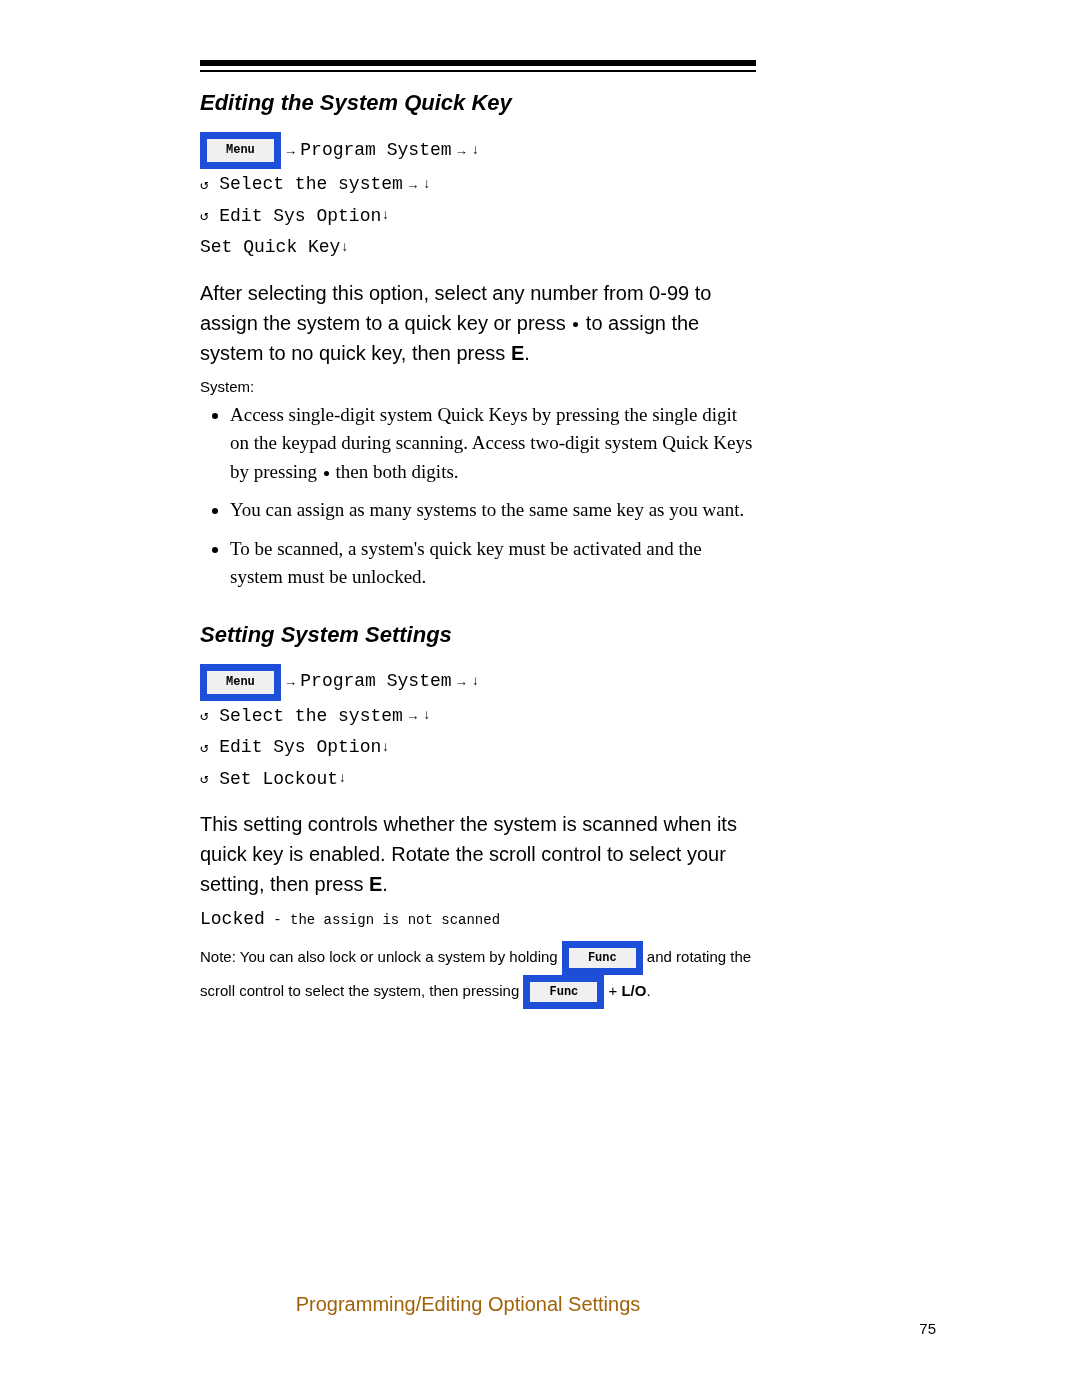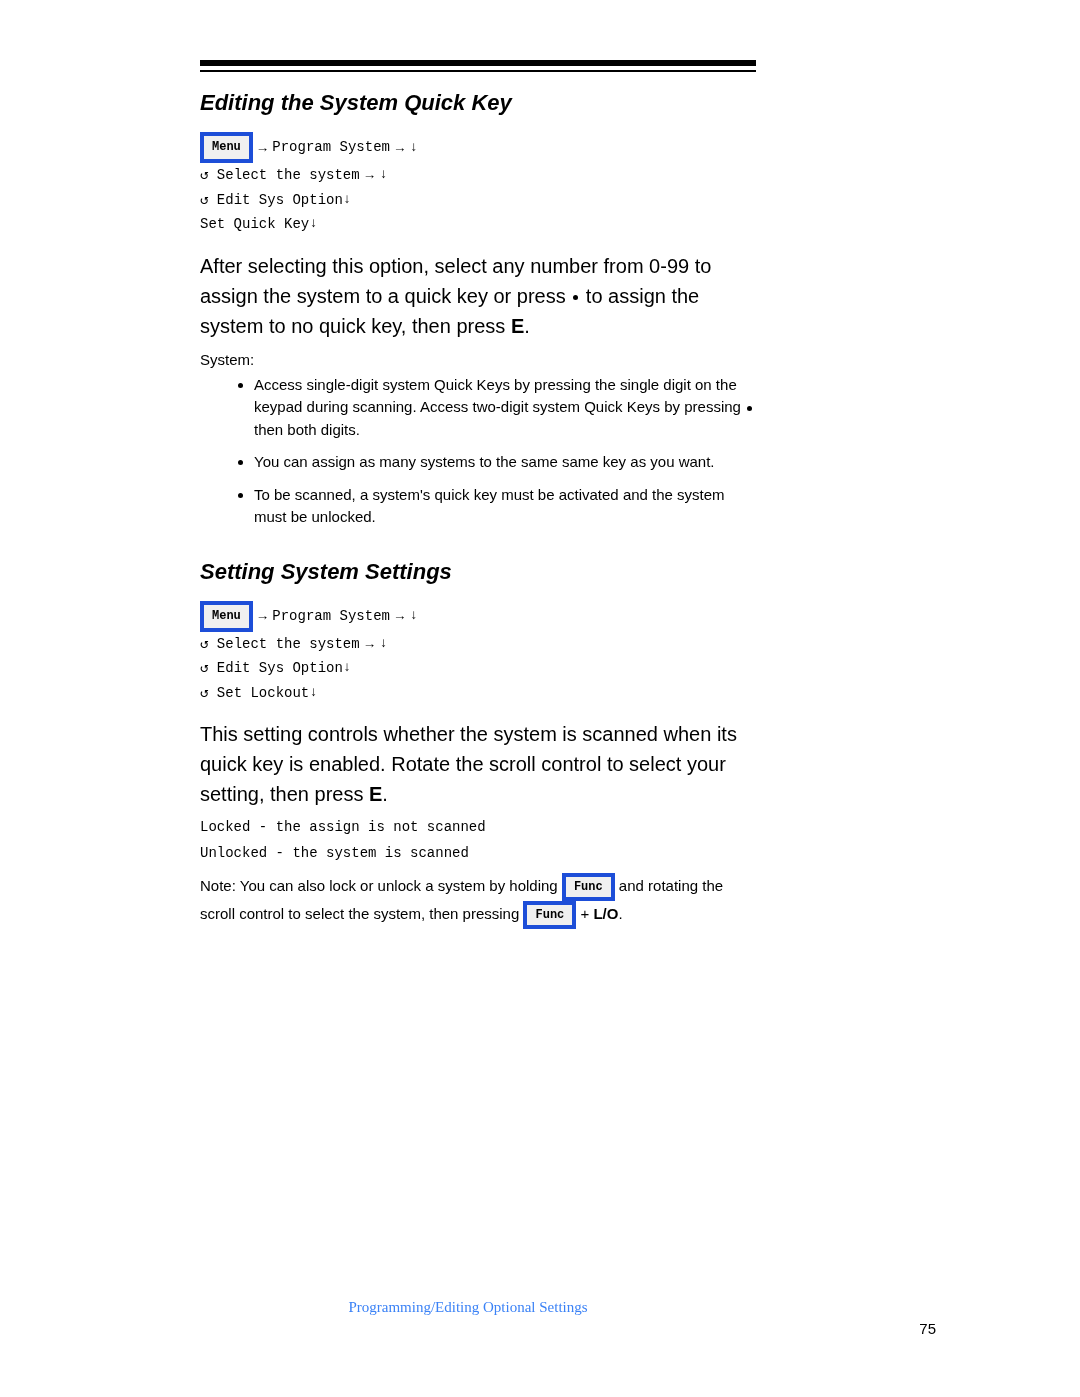--- a/index.html
+++ b/index.html
@@ -38,24 +38,24 @@
       font-weight: bold;
       font-style: italic;
       font-family: Arial, sans-serif;
       margin-bottom: 16px;
       margin-top: 4px;
     }
 
     
     .key-badge {
       display: inline-block;
-      border: 4px solid #1d4ed8;
+      border: 7px solid #1d4ed8;
       font-family: "Courier New", Courier, monospace;
       font-size: 12px;
-      padding: 1px 8px;
+      padding: 1px 19px;
       background: #f0f0f0;
       vertical-align: middle;
       font-weight: bold;
     }
 
     .arrow {
       font-family: Arial, sans-serif;
       margin: 0 3px;
     }
 
@@ -81,37 +81,36 @@
     }
 
     
     .bullet-list {
       margin-left: 30px;
       margin-top: 6px;
       margin-bottom: 10px;
     }
 
     .bullet-list li {
-      font-size: 15px;
-      font-family: Liberation Sans, sans-serif;
+      font-size: 19px;
+      font-family: Liberation Serif, serif;
       line-height: 1.5;
       margin-bottom: 10px;
       list-style-type: disc;
-      margin-left: 24px;
     }
 
     
     .section2 {
       margin-top: 30px;
     }
 
     
     .mono {
       font-family: "Courier New", Courier, monospace;
-      font-size: 14px;
+      font-size: 18px;
     }
 
     .locked-line {
       font-family: "Courier New", Courier, monospace;
       font-size: 14px;
       margin-top: 10px;
       margin-bottom: 4px;
     }
 
     .note-para {
@@ -124,23 +123,23 @@
     
     .footer {
       position: absolute;
       bottom: 60px;
       left: 0;
       right: 0;
       text-align: center;
     }
 
     .footer-text {
-      font-size: 15px;
-      font-family: Liberation Serif, serif;
-      color: #3b82f6;
+      font-size: 20px;
+      font-family: Liberation Sans, sans-serif;
+      color: #a16207;
     }
 
     .footer-pagenum {
       font-size: 15px;
       font-family: Arial, sans-serif;
       text-align: right;
       margin-top: 4px;
     }
 
     .bold {
@@ -266,23 +265,20 @@
     </div>
 
     <p class="body-para">
       This setting controls whether the system is scanned when its quick key is enabled. Rotate the scroll control to select your setting, then press <span class="bold">E</span>.
     </p>
 
     <div class="locked-line">
       <span class="mono">Locked</span><span> - the assign is not scanned</span>
     </div>
 
-    <div class="locked-line">
-      <span class="mono">Unlocked</span><span> - the system is scanned</span>
-    </div>
 
     <p class="note-para">
       Note: You can also lock or unlock a system by holding <span class="key-badge">Func</span> and rotating the scroll control to select the system, then pressing <span class="key-badge">Func</span> + <span class="bold">L/O</span>.
     </p>
 
   </div>
 
   <div class="footer">
     <div class="footer-text">Programming/Editing Optional Settings</div>
     <div class="footer-pagenum">75</div>

